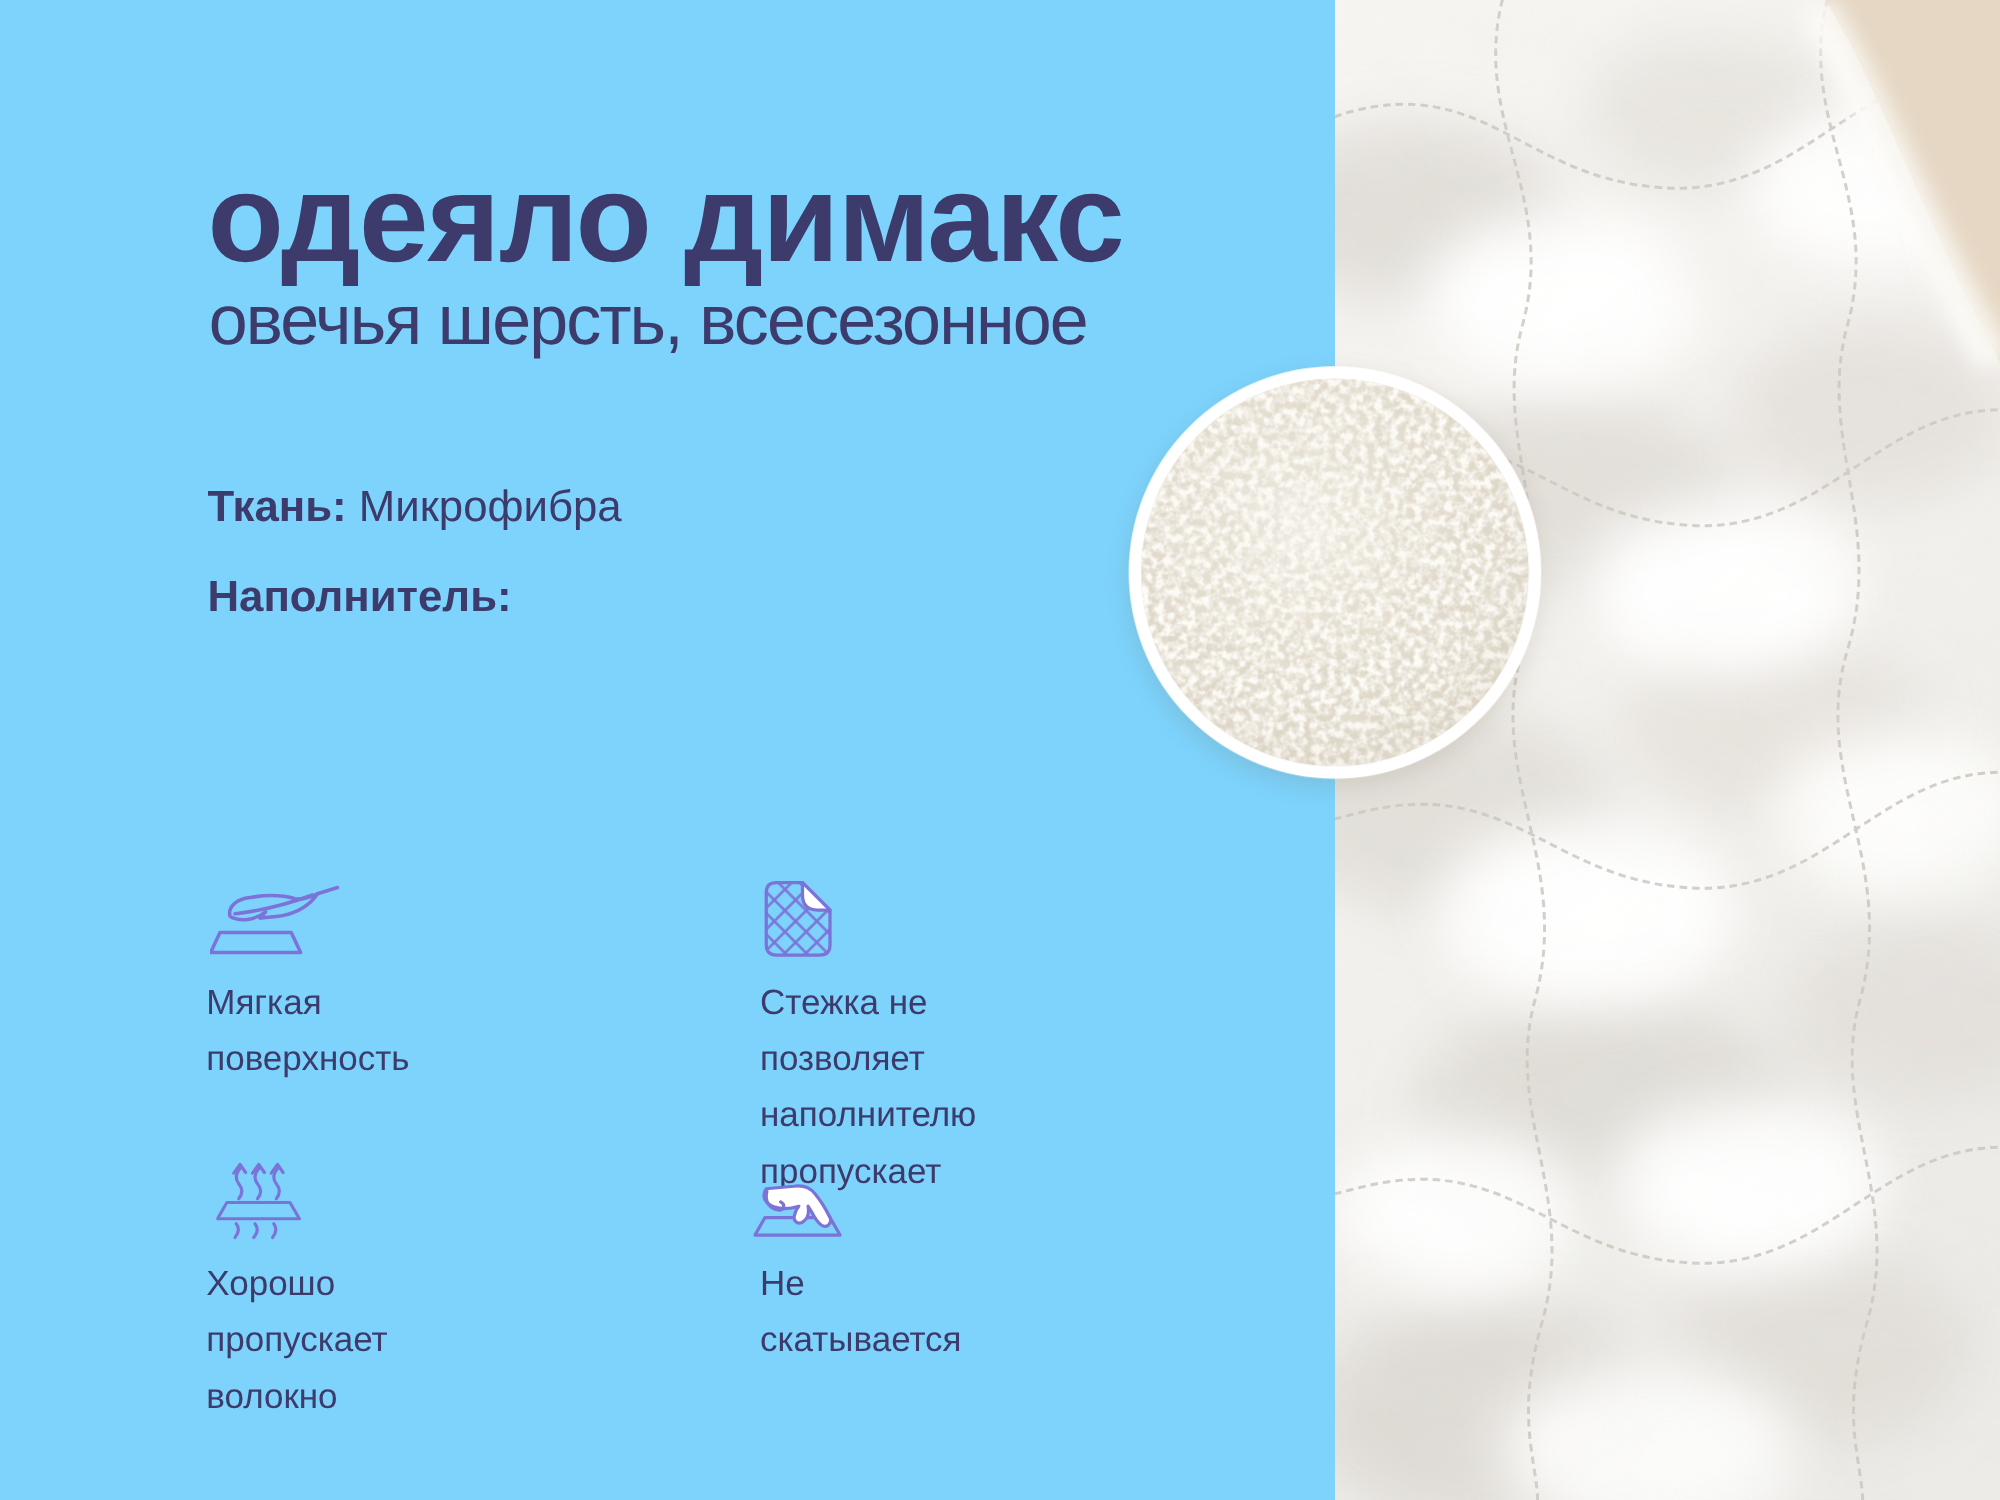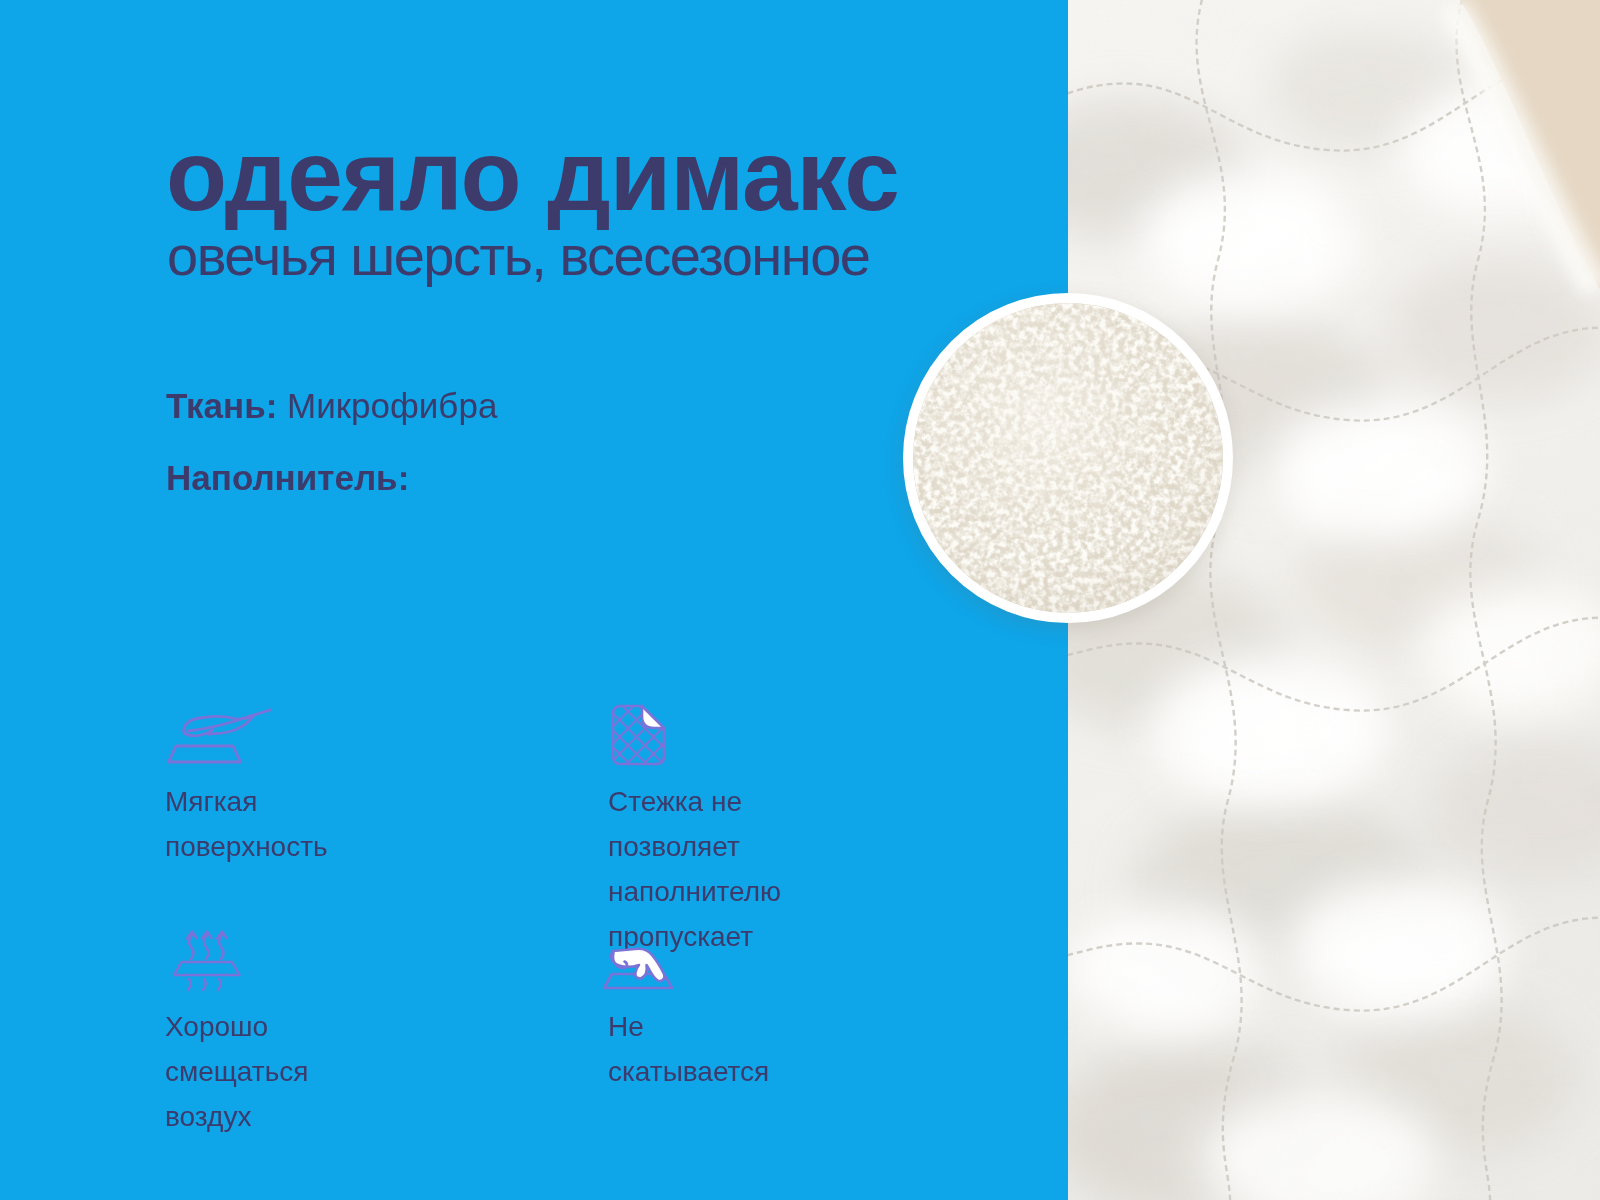--- a/index.html
+++ b/index.html
@@ -5,21 +5,21 @@
   :root{
     --text-navy:#3d3b6c;
     --icon-purple:#7c73d8;
     --beige:#e5d7c3;
     --seam-gray:#cbc7bf;
     --wool-base:#ded7c8;
   }
   html,body{margin:0;padding:0;background:#888;}
   .stage{
     position:relative;width:1600px;height:1200px;margin:0 auto;
-    background:#0ea5e9;overflow:hidden;
+    background:#7dd3fc;overflow:hidden;
     font-family:"Liberation Sans","DejaVu Sans",sans-serif;
     color:var(--text-navy);
   }
   
   .title{
     position:absolute;left:166px;top:125px;margin:0;
     font-size:100px;font-weight:700;letter-spacing:-1px;line-height:1;
     color:var(--text-navy);white-space:nowrap;
   }
   .subtitle{
@@ -126,21 +126,21 @@
             <path d="M44 10.5 L49 3.5 L53.5 10"></path>
           </g>
           <g>
             <path d="M16 51 q4 5 -1 11"></path>
             <path d="M31 51 q4 5 -1 11"></path>
             <path d="M46 51 q4 5 -1 11"></path>
           </g>
         </svg>
       </span>
       <p class="f-label pos-f3-label">Хорошо
-смещаться воздух</p>
+пропускает волокно</p>
     </div>
 
     <div class="feature">
       <span class="f-icon pos-f4-icon">
         <svg width="80" height="56" viewBox="0 0 80 56" fill="none" stroke="currentColor" stroke-width="2.6" stroke-linecap="round" stroke-linejoin="round">
           <path d="M11 33 H63 L71 47 H3 Z"></path>
           <path d="M12 10 L34 8 C41 7 47 9 51 14 C56 20 60 27 63 33 C65 38 60 42 56 39 C52 36 50 32 48 28 L45.5 24 C46.5 30 44.5 35 40.5 37 C36.5 38.5 33.5 35.5 34.5 31.5 C35.2 28.5 36.2 26 38 24 C32 26 24 26.5 18 24.5 C11 22 8 16 12 10 Z" fill="#ffffff"></path>
           <path d="M12.5 12 C10.5 20 14.5 26 21.5 27 C26.5 27.3 27.5 22.5 23.5 20.5"></path>
         </svg>
       </span>

